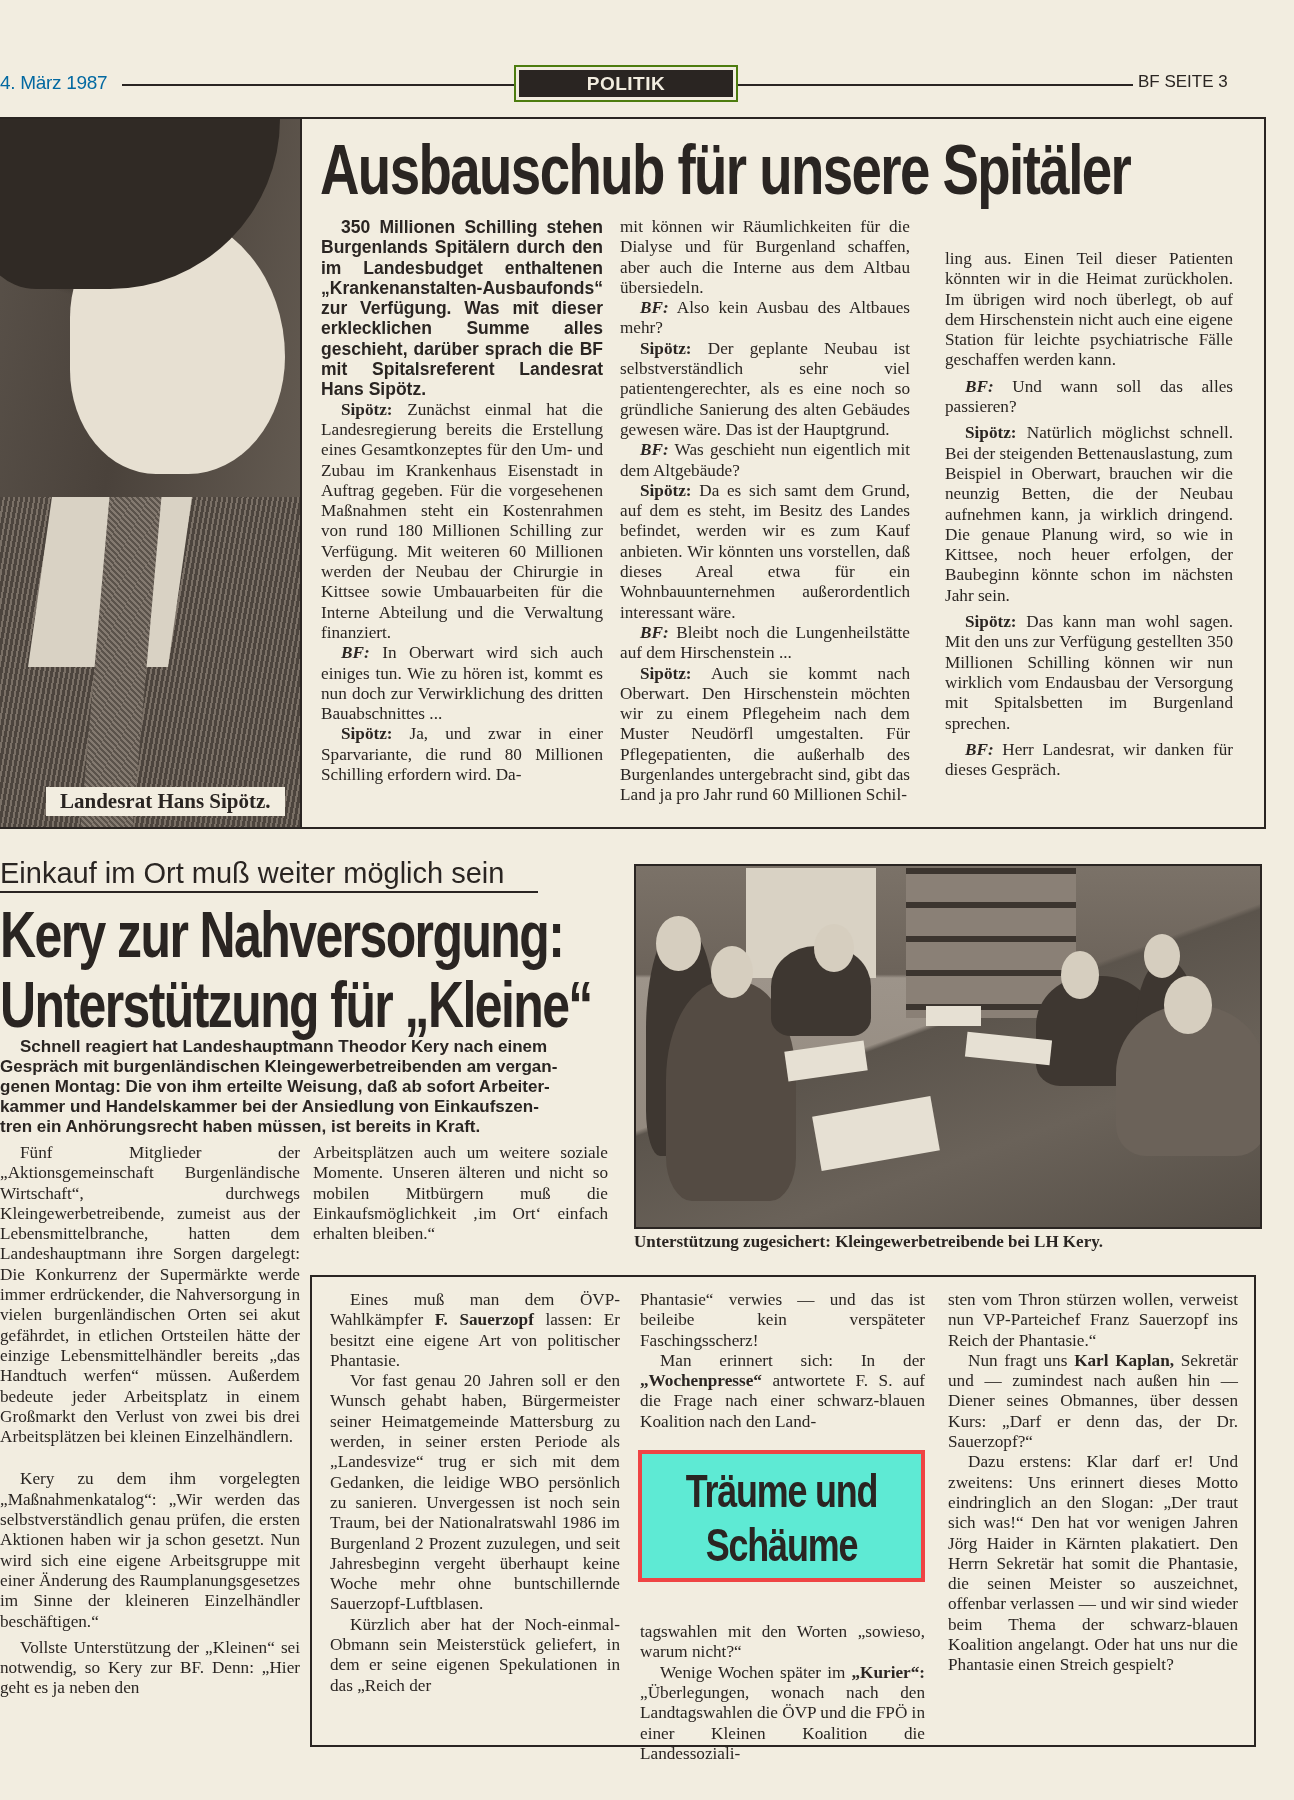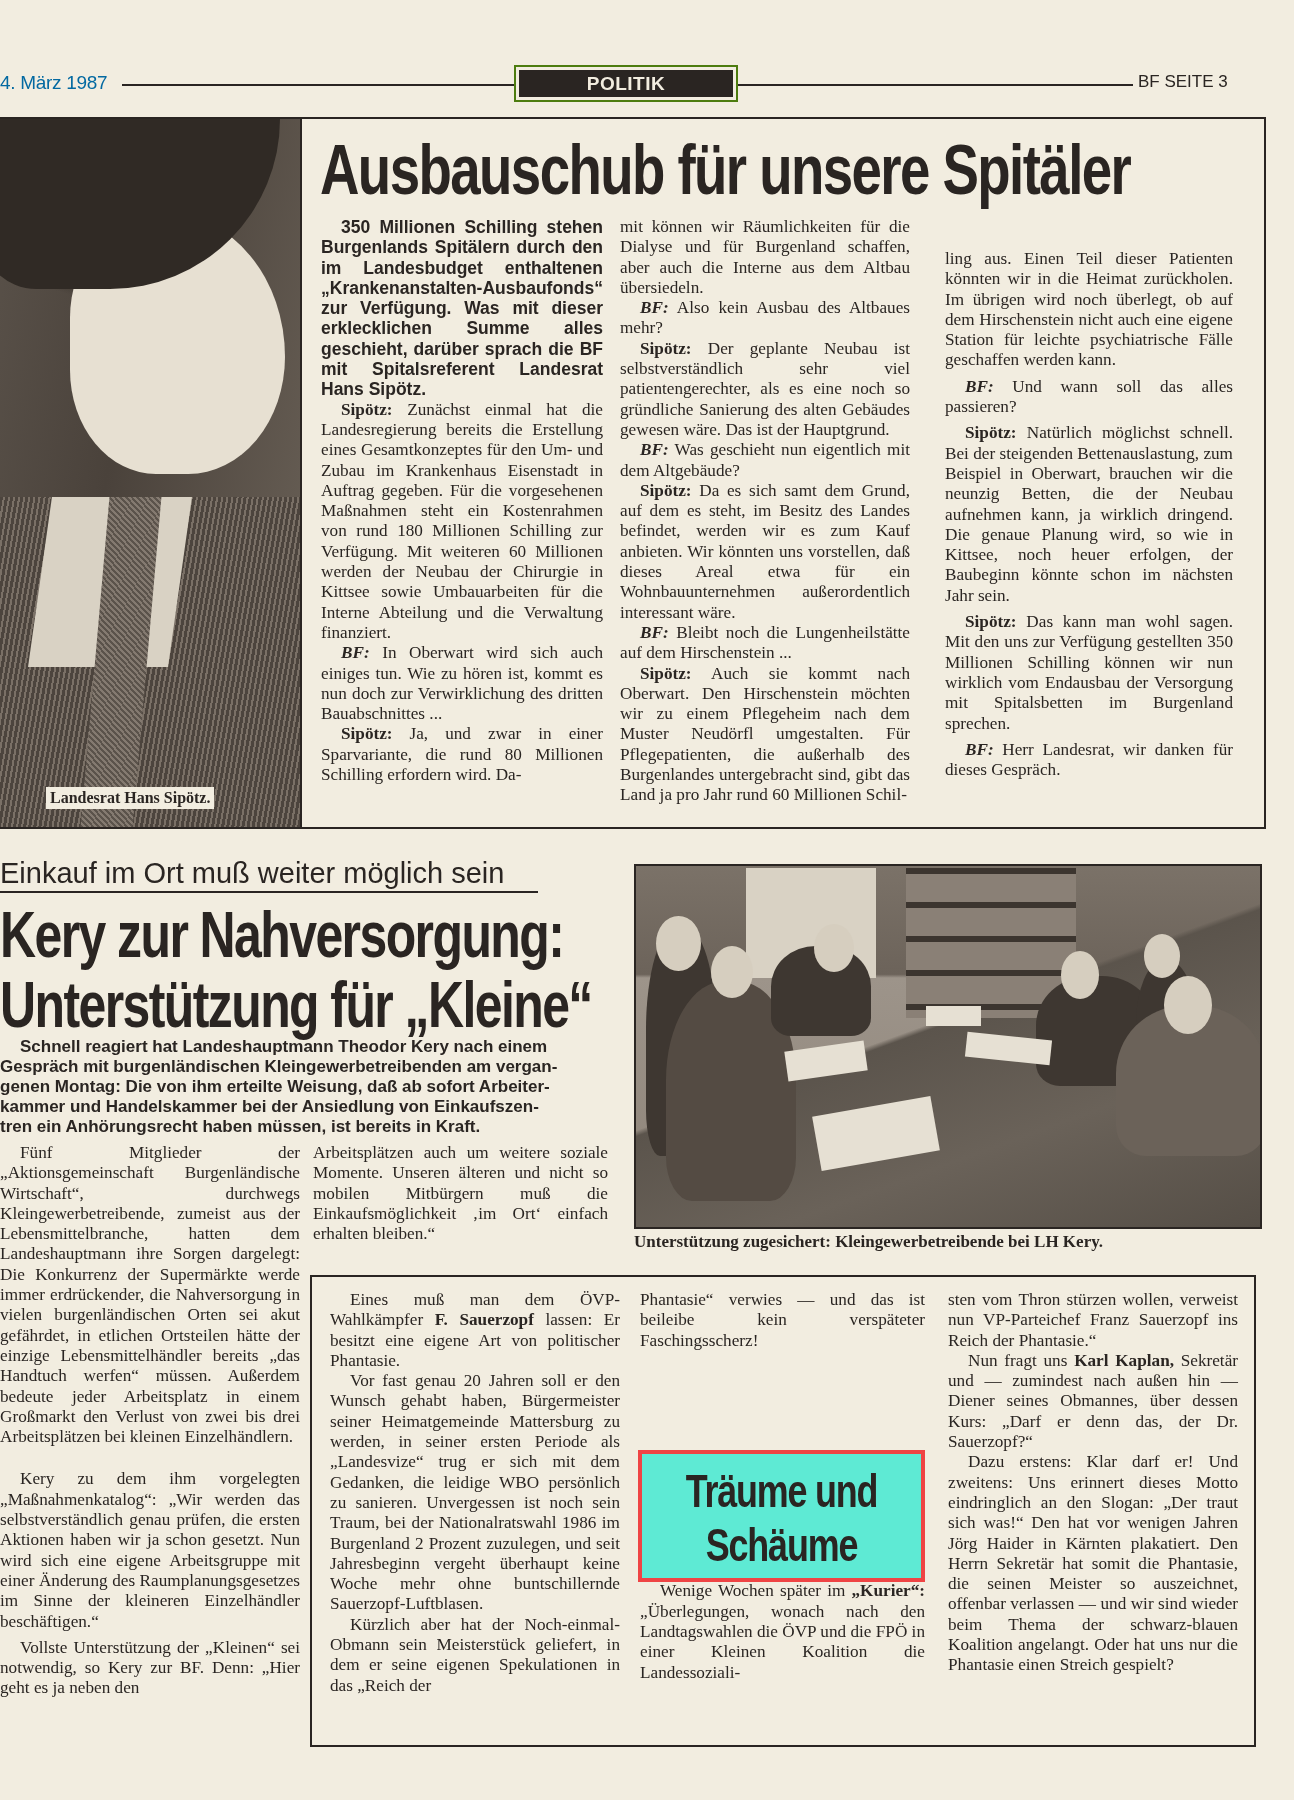--- a/index.html
+++ b/index.html
@@ -41,21 +41,21 @@
   .portrait .suit {
     position: absolute; left: 0; bottom: 0; width: 302px; height: 330px;
     background: repeating-linear-gradient(100deg, #4c443d 0 3px, #7a7066 3px 5px);
   }
   .portrait .collar { position:absolute; left: 40px; bottom: 160px; width: 140px; height: 170px; background: #d9d2c4; transform: skewX(-8deg); }
   .portrait .tie { position:absolute; left: 95px; bottom: 0; width: 52px; height: 330px; background: repeating-linear-gradient(45deg,#5b534b 0 2px,#847a70 2px 4px); transform: skewX(-5deg); }
   .portrait .hair { position:absolute; left: -20px; top: 0; width: 300px; height: 170px; background: #302a25; border-radius: 0 0 180px 60px; }
   .portrait .face { position:absolute; left: 70px; top: 95px; width: 215px; height: 260px; background: #e7e0d2; border-radius: 40% 55% 45% 40%; }
   .caption-portrait {
     position: absolute; left: 46px; top: 787px; background: #f2ede0;
-    padding: 2px 4px; font-family: "Liberation Serif", serif; font-weight: bold; font-size: 16px; color: #2a2522;
+    padding: 2px 14px; font-family: "Liberation Serif", serif; font-weight: bold; font-size: 21px; color: #2a2522;
   }
 
   .headline-main {
     left: 320px; top: 130px; width: 940px;
     font-family: "Liberation Sans", sans-serif; font-weight: bold;
     font-size: 70px; line-height: 80px; letter-spacing: -2px;
     transform: scaleX(0.78); transform-origin: left top; white-space: nowrap; color: #2a2522;
   }
 
   .col { font-size: 17.2px; line-height: 20.3px; text-align: justify; hyphens: manual; }
@@ -209,20 +209,21 @@
 <div class="abs glosse-box"></div>
 
 <div class="abs col g1">
   <p><span>Eines muß man dem ÖVP-Wahlkämpfer </span><span class="spk">F. Sauerzopf</span><span> lassen: Er besitzt eine eigene Art von politischer Phantasie.</span></p>
   <p>Vor fast genau 20 Jahren soll er den Wunsch gehabt haben, Bürgermeister seiner Heimatgemeinde Mattersburg zu werden, in seiner ersten Periode als „Landesvize“ trug er sich mit dem Gedanken, die leidige WBO persönlich zu sanieren. Unvergessen ist noch sein Traum, bei der Nationalratswahl 1986 im Burgenland 2 Prozent zuzulegen, und seit Jahresbeginn vergeht überhaupt keine Woche mehr ohne buntschillernde Sauerzopf-Luftblasen.</p>
   <p>Kürzlich aber hat der Noch-einmal-Obmann sein Meisterstück geliefert, in dem er seine eigenen Spekulationen in das „Reich der</p>
 </div>
 
 <div class="abs col g2">
   <p class="noind">Phantasie“ verwies — und das ist beileibe kein verspäteter Faschingsscherz!</p>
+  <p><span>Man erinnert sich: In der </span><span class="spk">„Wochenpresse“</span><span> antwortete F. S. auf die Frage nach einer schwarz-blauen Koalition nach den Land-</span></p>
   <div style="height:190px"></div>
   <p class="noind">tagswahlen mit den Worten „sowieso, warum nicht?“</p>
   <p><span>Wenige Wochen später im </span><span class="spk">„Kurier“:</span><span> „Überlegungen, wonach nach den Landtagswahlen die ÖVP und die FPÖ in einer Kleinen Koalition die Landessoziali-</span></p>
 </div>
 
 <div class="abs glosse-title-box">
   <span class="glosse-title">Träume und</span>
   <span class="glosse-title" style="margin-top:0">Schäume</span>
 </div>
 

